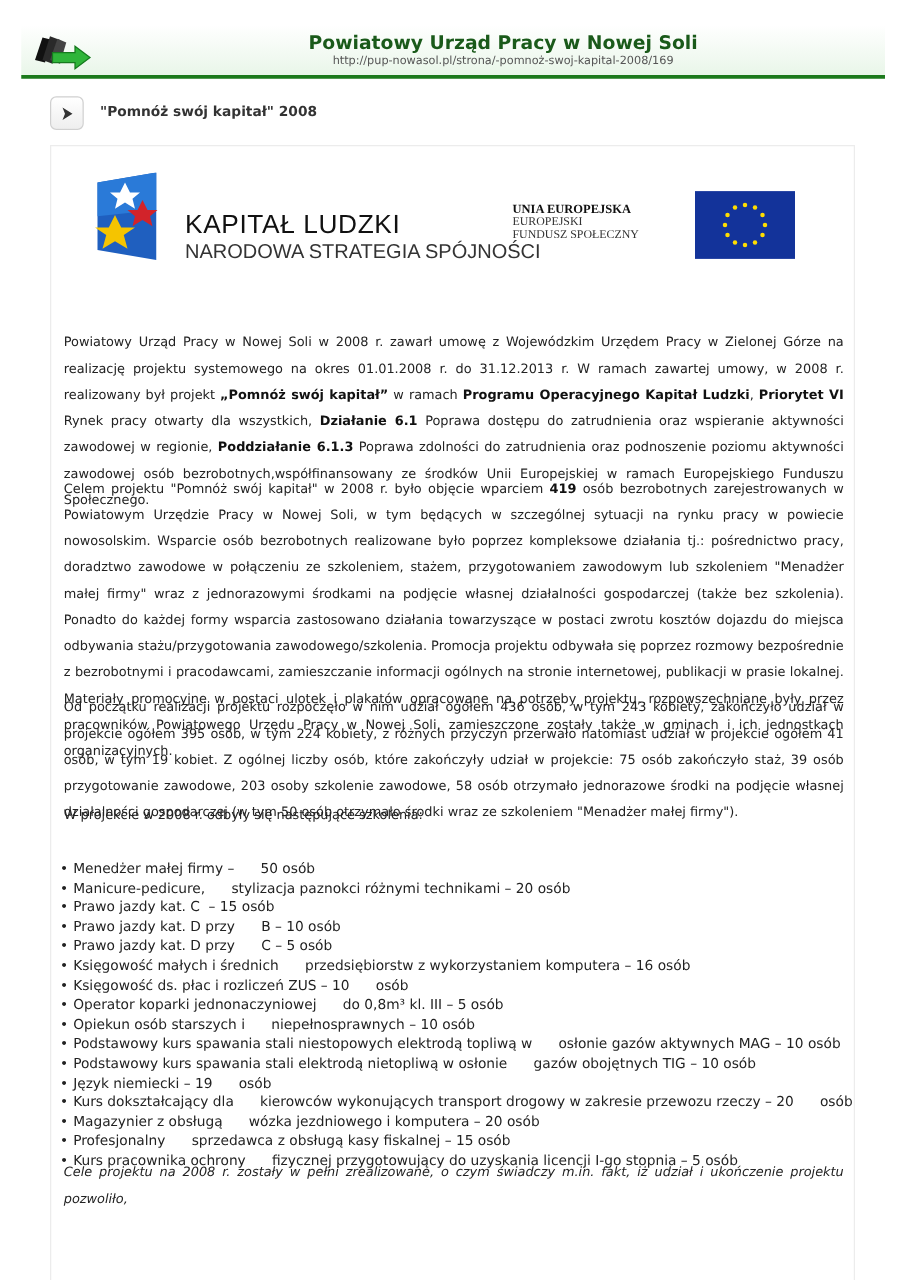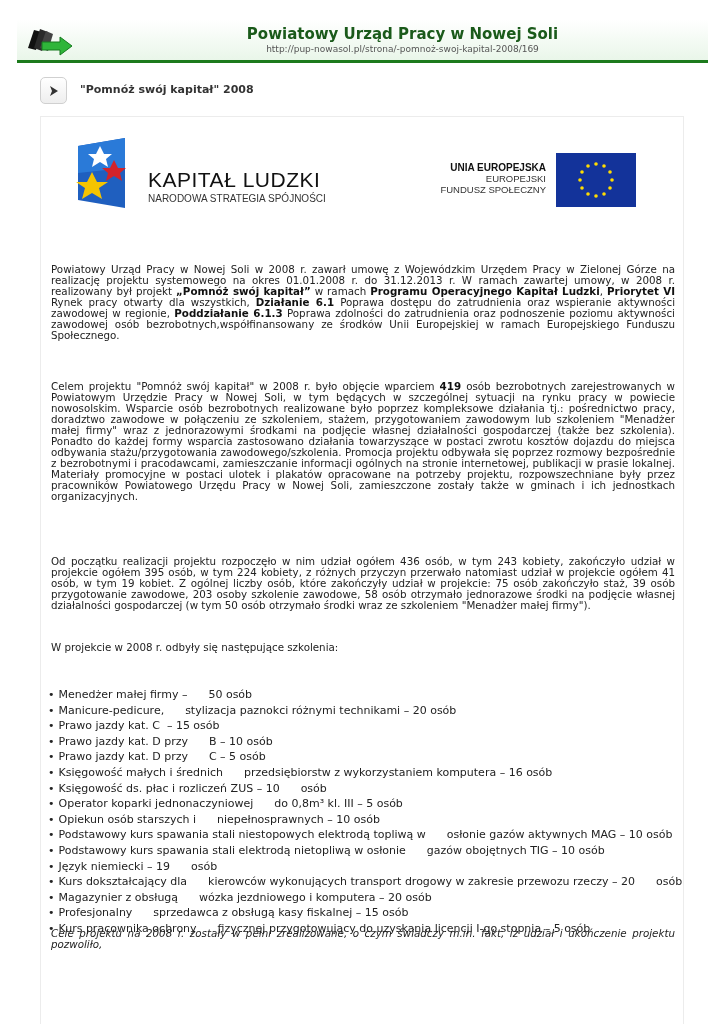--- a/index.html
+++ b/index.html
@@ -9,26 +9,26 @@
   .header-bar { position:absolute; left:17px; top:60px; width:691px; height:3px; background:#1c7a1c; }
   .logo { position:absolute; left:26px; top:26px; width:48px; height:30px; }
   .site-title { position:absolute; left:0; width:725px; top:25px; text-align:center; font-weight:bold; font-size:15px; color:#1a5a1a; margin-left:40px; }
   .site-url { position:absolute; left:0; width:725px; top:44px; text-align:center; font-size:9px; color:#555; margin-left:40px; }
   .page-btn { position:absolute; left:40px; top:77px; width:27px; height:27px; border:1px solid #d0d0d0; border-radius:5px; background:linear-gradient(#fff,#eee); box-sizing:border-box; display:flex; align-items:center; justify-content:center; }
   .page-heading { position:absolute; left:80px; top:83px; font-weight:bold; font-size:11px; color:#333; }
   .content-box { position:absolute; left:40px; top:116px; width:644px; height:920px; border:1px solid #ececec; box-sizing:border-box; }
   .banner { position:absolute; left:70px; top:138px; width:570px; height:70px; }
   .kl-logo { position:absolute; left:0; top:0; width:60px; height:70px; }
   .kl-title { position:absolute; left:78px; top:30px; font-size:21px; letter-spacing:0.5px; color:#111; font-family:"Liberation Sans", sans-serif;text-align:center; }
-  .kl-sub { position:absolute; left:78px; top:55px; font-size:10px; color:#333; font-family:"Liberation Sans", sans-serif; }
-  .ue-block { position:absolute; left:358px; top:24px; text-align:right; font-family:Liberation Sans, sans-serif; width:118px; }
+  .kl-sub { position:absolute; left:78px; top:55px; font-size:16px; color:#333; font-family:"Liberation Sans", sans-serif; }
+  .ue-block { position:absolute; left:340px; top:24px; font-family:Liberation Serif, serif; width:118px; }
   .ue-title { font-weight:bold; font-size:10px; color:#111; }
   .ue-line { font-size:9.5px; color:#333; }
   .eu-flag { position:absolute; left:486px; top:15px; width:80px; height:54px; background:#13339a; }
-  .text { position:absolute; left:51px; width:624px; font-size:10.3px; line-height:11px; color:#222; text-align:justify; }
+  .text { position:absolute; left:51px; width:624px; font-size:10.3px; line-height:21px; color:#222; text-align:justify; }
   .text b { color:#111; }
   .list { position:absolute; left:48px; top:687px; font-size:11px; line-height:15.6px; list-style:none; margin:0; padding:0; }
   .list li { white-space:pre; }
   .list li::before { content:"\2022"; margin-right:4px; }
 </style>
 </head>
 <body>
 
 <div class="header"></div>
 <svg class="logo" viewBox="0 0 48 30">

